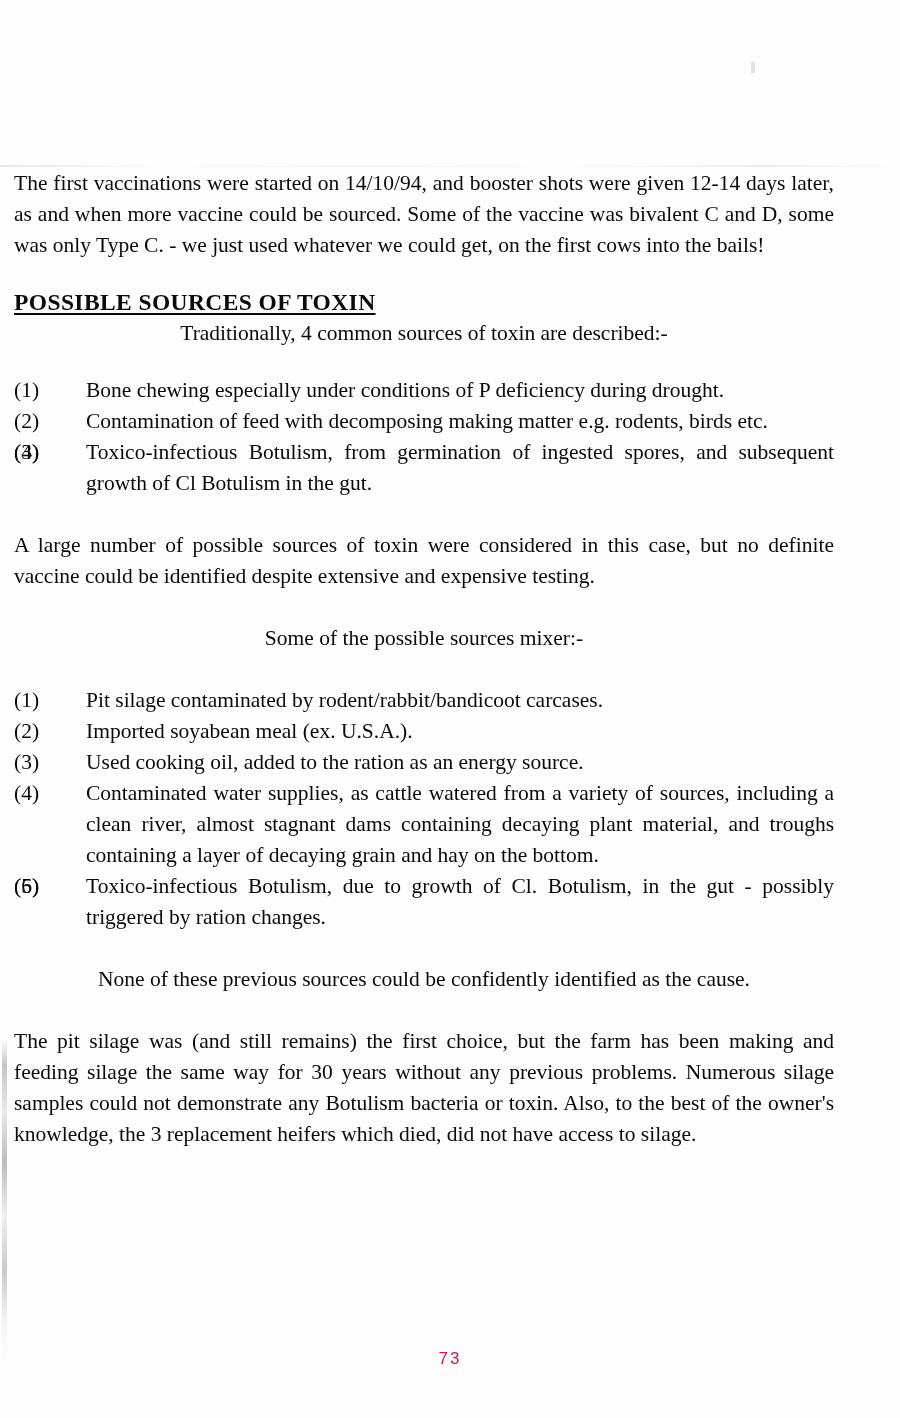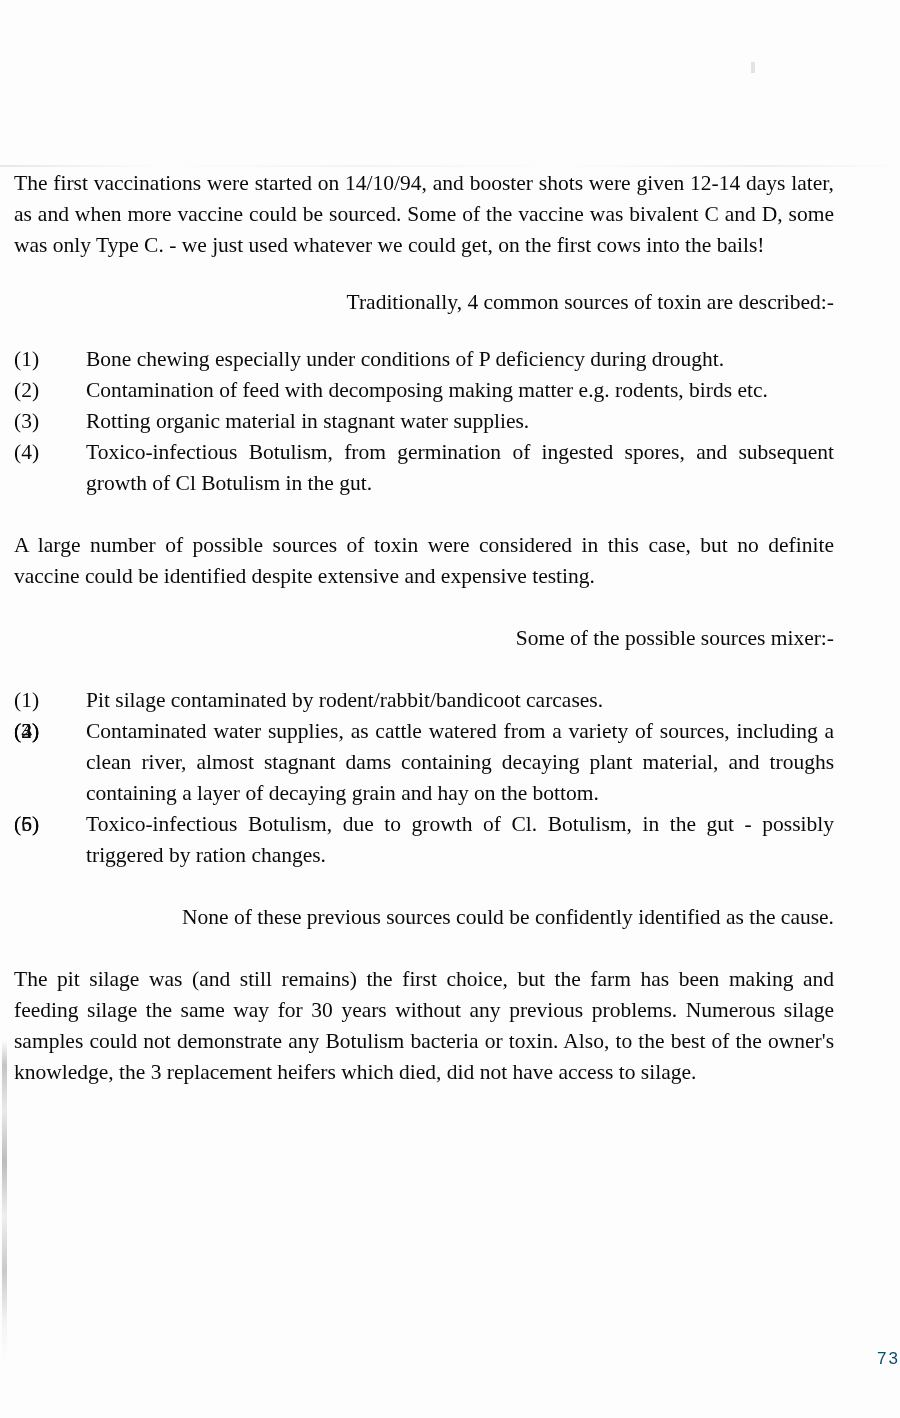--- a/index.html
+++ b/index.html
@@ -70,21 +70,21 @@
   }
 
   p.body {
     margin: 0;
     font-size: 21.5px;
     line-height: 31px;
     text-align: justify;
     text-justify: inter-word;
   }
   p.body.ragged {
-    text-align: right;
+    text-align: center;
   }
 
   h1.heading {
     margin: 0;
     font-size: 23.5px;
     line-height: 31px;
     font-weight: bold;
     letter-spacing: 0.4px;
     text-decoration: underline;
     text-underline-offset: 3px;
@@ -116,59 +116,59 @@
     text-align: left;
     font-size: 21.5px;
     line-height: 31px;
   }
 
   .page-number {
     position: absolute;
     left: 0;
     top: 1349px;
     width: 900px;
-    text-align: right;
+    text-align: center;
     font-family: "Liberation Sans", "DejaVu Sans", sans-serif;
     font-size: 17px;
     letter-spacing: 2px;
-    color: #0c4a6e;
+    color: #be185d;
   }
 </style>
 </head>
 <body>
 
 <div class="page">
 
   <div class="scan-edge-bottom"></div>
   <div class="scan-edge-left"></div>
   <div class="scan-speck"></div>
 
   <div class="content">
 
     <p class="body">The first vaccinations were started on 14/10/94, and booster shots were given 12-14 days later, as and when more vaccine could be sourced.  Some of the vaccine was bivalent C and D, some was only Type C. - we just used whatever we could get, on the first cows into the bails!</p>
 
     <div class="gap-md"></div>
 
+    <h1 class="heading">POSSIBLE SOURCES OF TOXIN</h1>
 
     <p class="body ragged">Traditionally, 4 common sources of toxin are described:-</p>
 
     <div class="gap-md"></div>
 
     <ol class="numlist">
       <li>
         <span class="marker">(1)</span>
         <span>Bone chewing especially under conditions of P deficiency during drought.</span>
       </li>
       <li>
         <span class="marker">(2)</span>
         <span>Contamination of feed with decomposing making matter e.g. rodents, birds etc.</span>
       </li>
       <li class="ragged">
         <span class="marker">(3)</span>
-        <span>Rotting organic material in stagnant water supplies.</span>
       </li>
       <li>
         <span class="marker">(4)</span>
         <span>Toxico-infectious Botulism, from germination of ingested spores, and subsequent growth of Cl Botulism in the gut.</span>
       </li>
     </ol>
 
     <div class="gap-lg"></div>
 
     <p class="body">A large number of possible sources of toxin were considered in this case, but no definite vaccine could be identified despite extensive and expensive testing.</p>
@@ -179,23 +179,25 @@
 
     <div class="gap-lg"></div>
 
     <ol class="numlist">
       <li class="ragged">
         <span class="marker">(1)</span>
         <span>Pit silage contaminated by rodent/rabbit/bandicoot carcases.</span>
       </li>
       <li class="ragged">
         <span class="marker">(2)</span>
+        <span>Imported soyabean meal (ex. U.S.A.).</span>
       </li>
       <li class="ragged">
         <span class="marker">(3)</span>
+        <span>Used cooking oil, added to the ration as an energy source.</span>
       </li>
       <li>
         <span class="marker">(4)</span>
         <span>Contaminated water supplies, as cattle watered from a variety of sources, including a clean river, almost stagnant dams containing decaying plant material, and troughs containing a layer of decaying grain and hay on the bottom.</span>
       </li>
       <li class="ragged">
         <span class="marker">(5)</span>
       </li>
       <li>
         <span class="marker">(6)</span>

